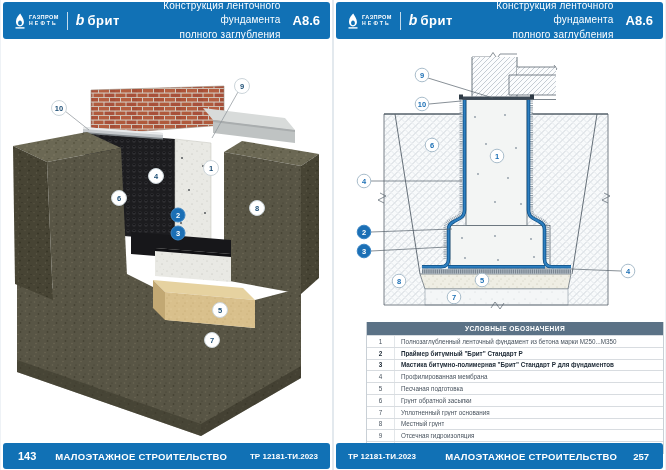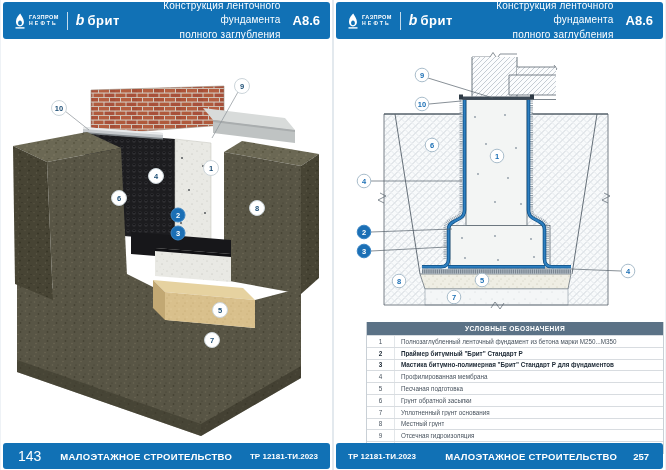--- a/index.html
+++ b/index.html
@@ -21,21 +21,21 @@
   .gz-l1{font-size:5.6px;font-weight:bold;letter-spacing:.4px;}
   .gz-l2{font-size:5.2px;font-weight:bold;letter-spacing:2.1px;margin-top:1px;}
   .logo-div{width:1px;height:18px;background:rgba(255,255,255,.75);margin:0 8px;}
   .brit{display:flex;align-items:center;gap:3px;}
   .brit-b{font-size:14px;font-weight:bold;font-style:italic;line-height:1;transform:translateY(-1px);}
   .brit-name{font-size:13px;font-weight:bold;letter-spacing:.5px;}
 
   .htitle{margin-left:auto;text-align:right;font-size:10px;font-weight:normal;line-height:1.45;letter-spacing:.2px;}
   .hcode{font-size:13px;font-weight:bold;margin:0 10px 0 12px;}
 
-  .fnum{font-size:14px;font-weight:normal;margin-left:15px;}
+  .fnum{font-size:11px;font-weight:bold;margin-left:15px;}
   .fsec{font-size:9.5px;font-weight:bold;letter-spacing:.3px;margin-left:19px;}
   .fdoc{font-size:8px;font-weight:bold;margin-left:auto;margin-right:12px;}
   .fbar-r .fdoc2{font-size:8px;font-weight:bold;margin-left:12px;}
   .fbar-r .fsec2{font-size:9.5px;font-weight:bold;letter-spacing:.3px;margin-left:auto;}
   .fbar-r .fnum2{font-size:9.5px;font-weight:bold;margin-left:16px;margin-right:14px;}
 
   .legend{position:absolute;left:32px;top:322px;width:296px;border:1px solid #c9d0d6;border-top:none;font-size:6.3px;color:#48535e;}
   .legend-h{height:13px;background:#5b7286;color:#fff;font-weight:bold;font-size:6.6px;letter-spacing:.4px;
             display:flex;align-items:center;justify-content:center;}
   .lrow{display:flex;height:10.8px;border-top:1px solid #d8dce0;align-items:center;background:#fff;}

